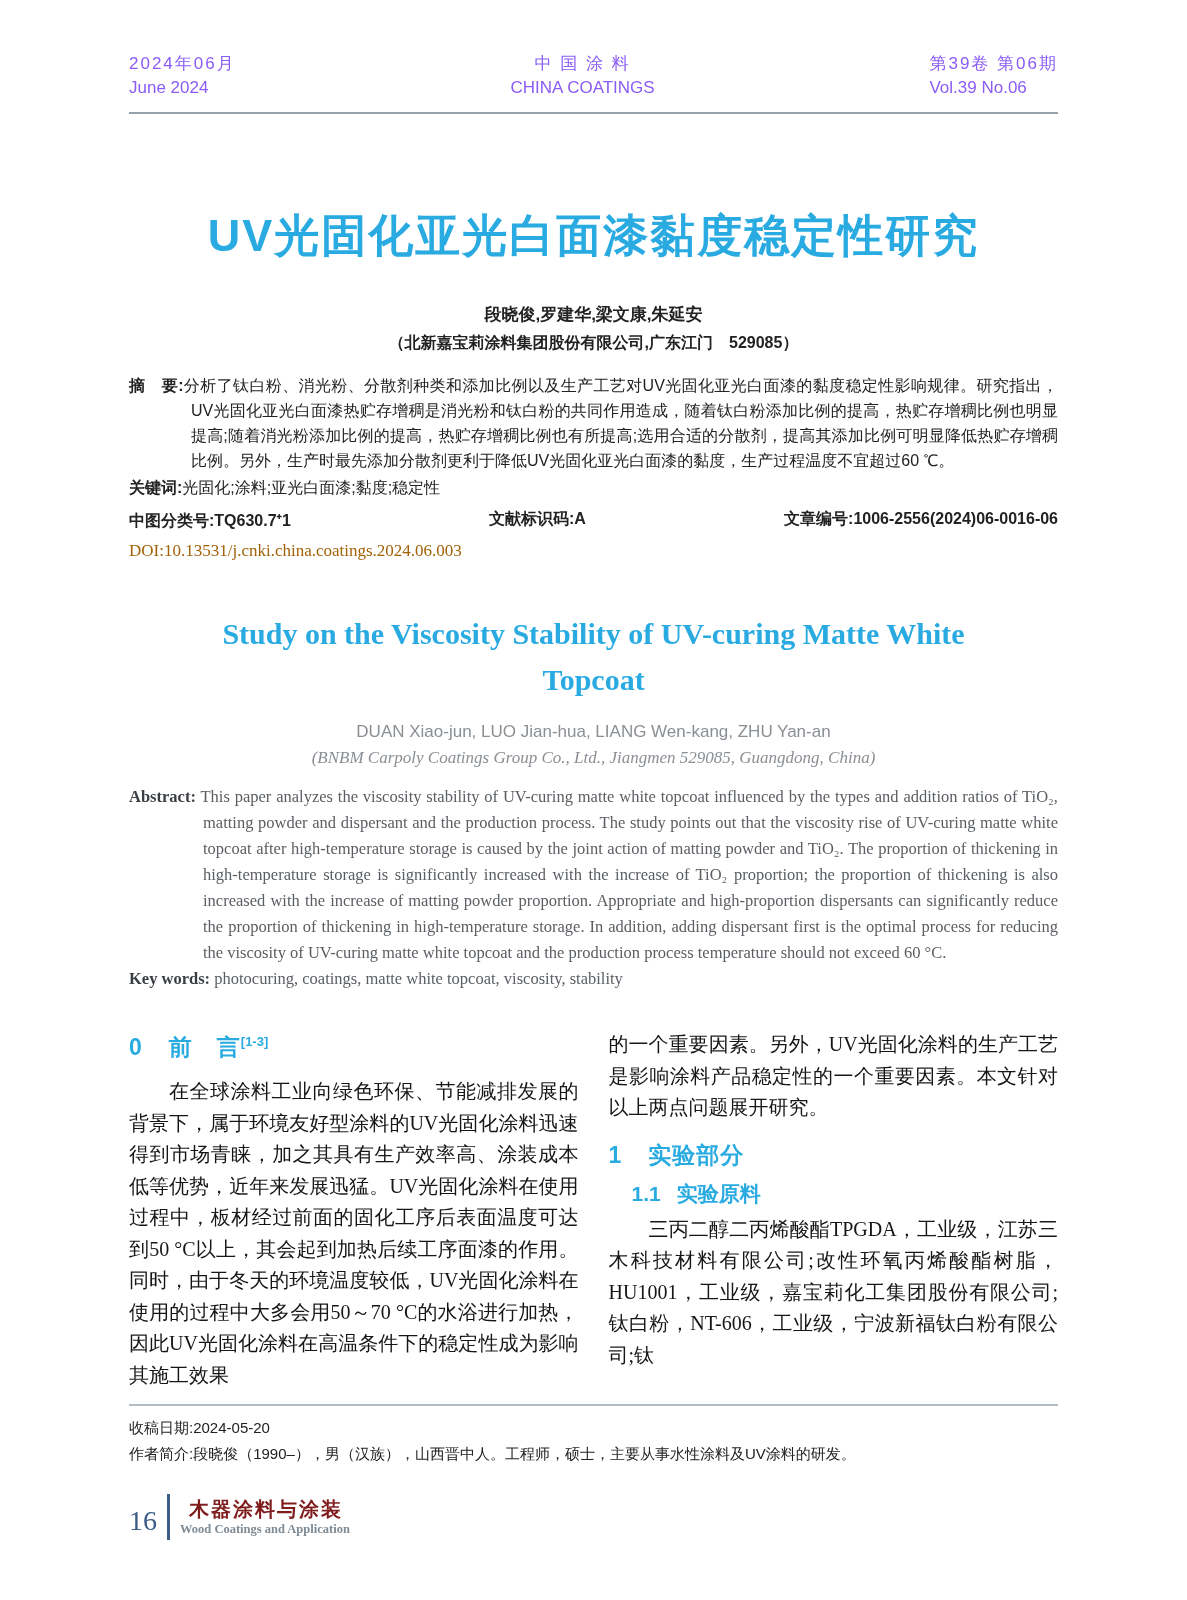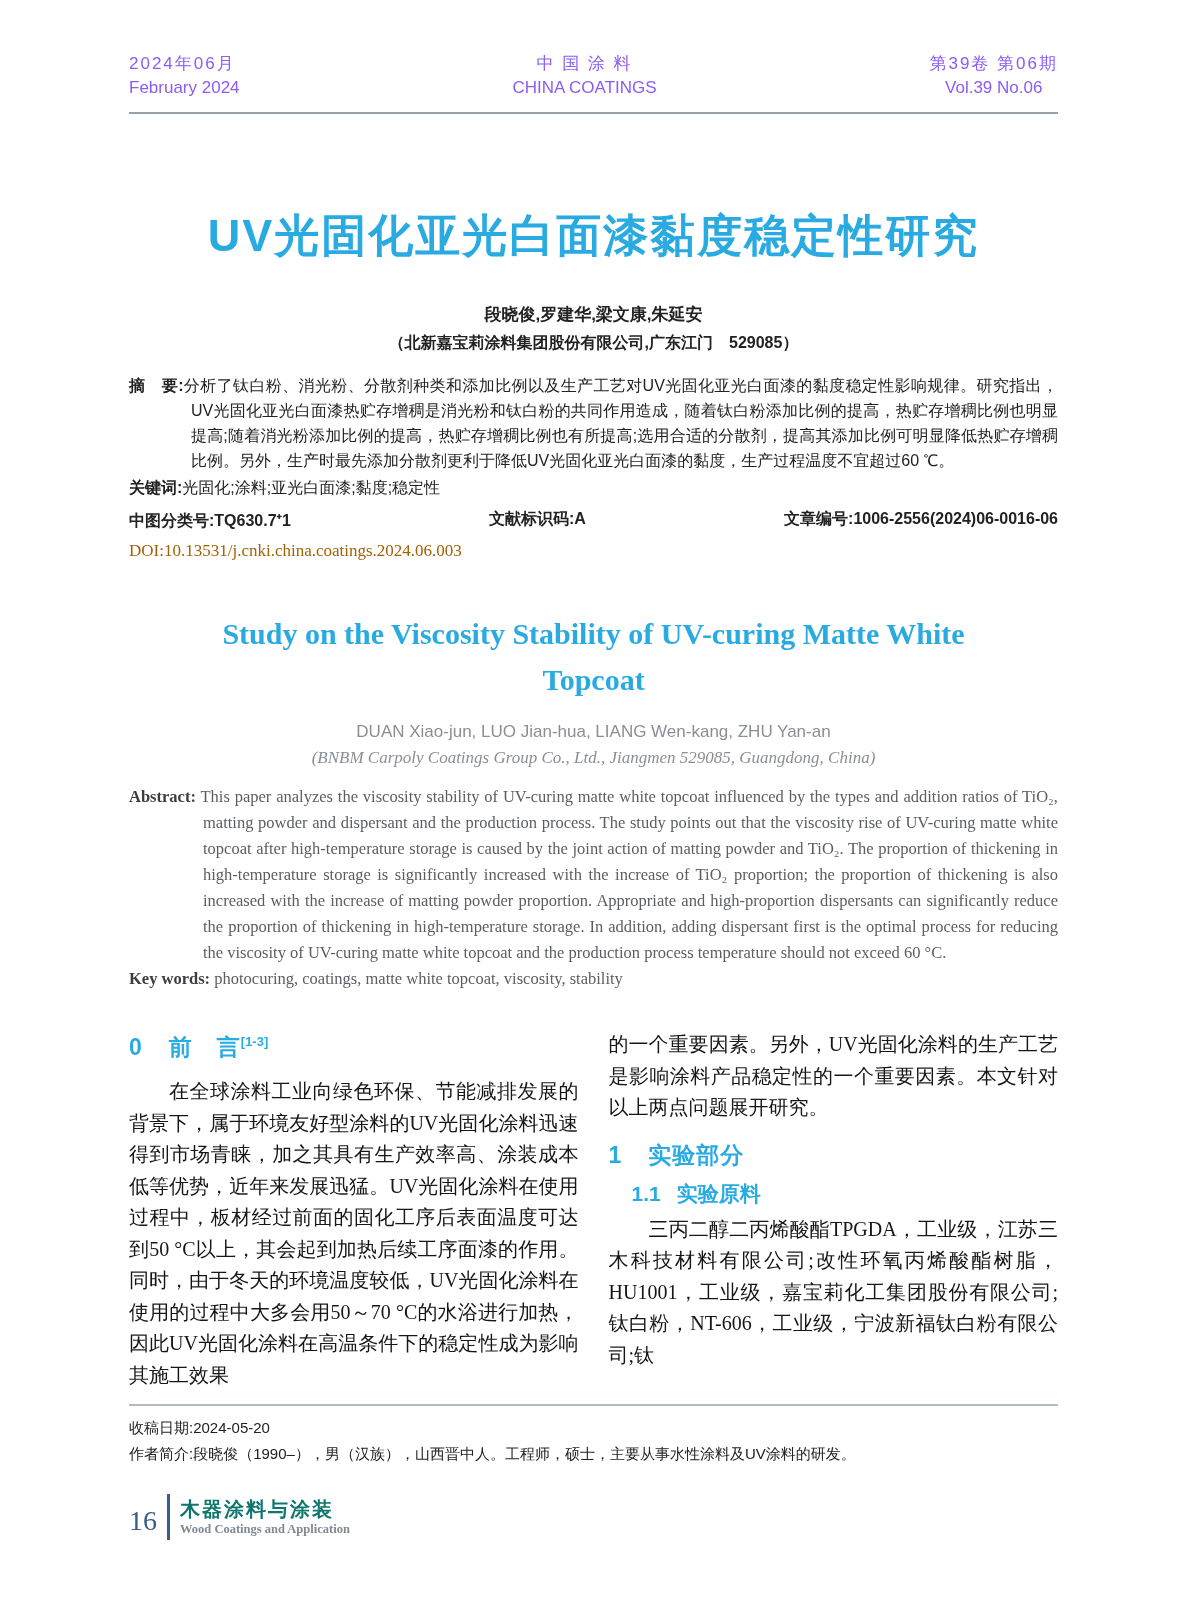--- a/index.html
+++ b/index.html
@@ -9,21 +9,21 @@
     font-family: "Liberation Sans", sans-serif;
     color: #1c1c1c;
     overflow: hidden;
     position: relative;
   }
   .page { padding: 52px 129px 0 129px; }
 
   
   .jheader { display: flex; justify-content: space-between; color: #8b5cf6; font-size: 17px; line-height: 24px; }
   .jheader .col-c { text-align: center; }
-  .jheader .col-r { text-align: center; }
+  .jheader .col-r { text-align: left; }
   .jheader .cn { letter-spacing: 2px; }
   .head-rule { border: none; border-top: 2px solid #97a1aa; margin-top: 12px; }
 
   
   .title-cn {
     margin-top: 92px; text-align: center;
     font-size: 45px; font-weight: bold; letter-spacing: 2px;
     color: #29abe2;
   }
   .authors-cn { margin-top: 37px; text-align: center; font-size: 17px; font-weight: bold; color: #222; }
@@ -81,32 +81,32 @@
   .para-indent { text-indent: 2em; }
 
   
   .foot-rule { border: none; border-top: 2px solid #b3bcc3; margin-top: 13px; }
   .footnote { margin-top: 9px; font-size: 15px; line-height: 26px; color: #222; }
 
   
   .pfooter { margin-top: 27px; display: flex; align-items: center; }
   .pfooter .pnum { font-family: "Liberation Serif", serif; font-size: 28px; color: #3c5d88; margin-right: 10px; margin-top: 8px; }
   .pfooter .vbar { width: 3px; height: 46px; background: #3c5d88; margin-right: 10px; }
-  .pfooter .jn-cn { font-size: 20px; font-weight: bold; color: #0f766e; letter-spacing: 2px; line-height: 24px; }
+  .pfooter .jn-cn { font-size: 20px; font-weight: bold; color: #7f1d1d; letter-spacing: 2px; line-height: 24px; margin-left: 9px; }
   .pfooter .jn-en { font-family: "Liberation Serif", serif; font-size: 12.5px; font-weight: bold; color: #7e8a94; line-height: 16px; }
 </style>
 </head>
 <body>
 
 <div class="page">
 
   <div class="jheader">
     <div class="col-l">
       <div class="cn">2024年06月</div>
-      <div>February 2024</div>
+      <div>June 2024</div>
     </div>
     <div class="col-c">
       <div class="cn">中 国 涂 料</div>
       <div>CHINA COATINGS</div>
     </div>
     <div class="col-r">
       <div class="cn">第39卷 第06期</div>
       <div>Vol.39 No.06</div>
     </div>
   </div>

